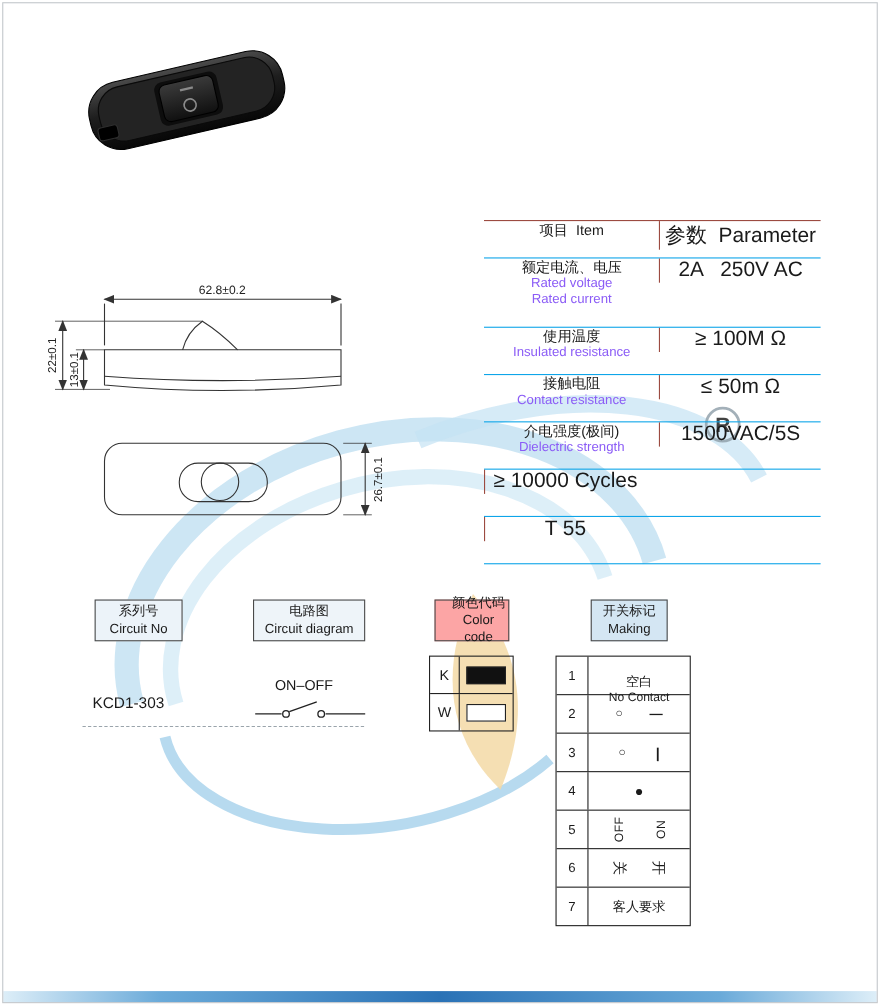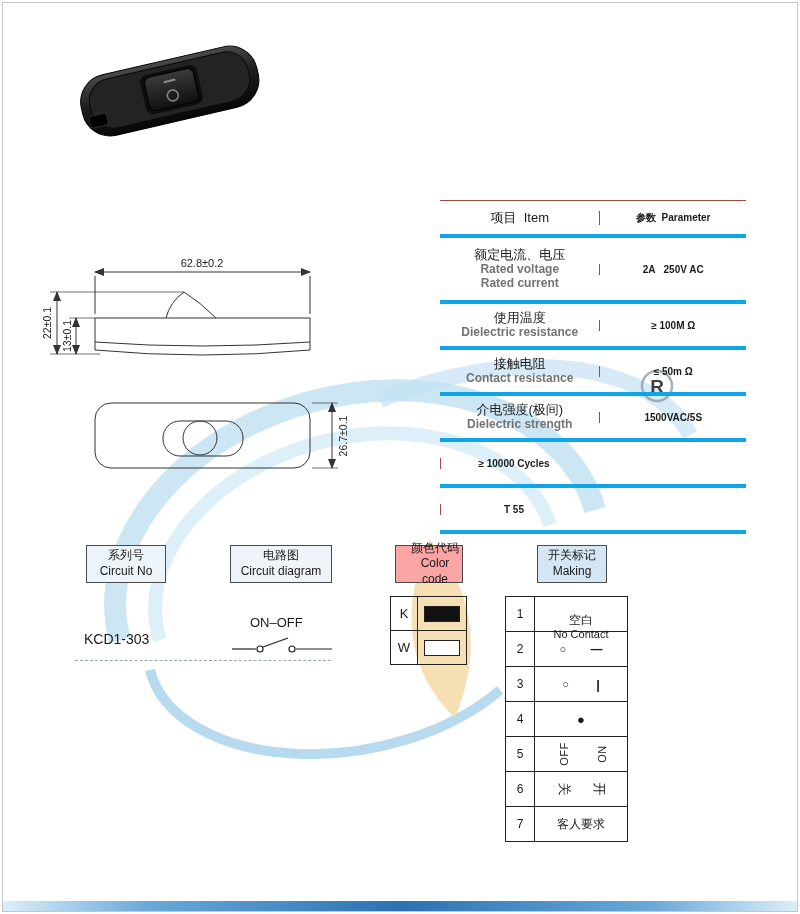--- a/index.html
+++ b/index.html
@@ -8,28 +8,28 @@
     background:#ffffff;font-family:"Liberation Sans",sans-serif;color:#1a1a1a;
   }
   .page-border{position:absolute;inset:2px;border:1px solid #c3c7cb;pointer-events:none;z-index:5;}
   .bottom-bar{position:absolute;left:3px;right:3px;bottom:3px;height:10px;z-index:4;
     background:linear-gradient(to right,#ddeef8,#6aaad9 18%,#2a72b6 50%,#6aaad9 82%,#ddeef8);}
   .wm{position:absolute;left:30px;top:340px;z-index:0;}
   .photo{position:absolute;left:55px;top:12px;z-index:1;}
   .drawings{position:absolute;left:20px;top:250px;z-index:1;}
   
   .spec{position:absolute;left:440px;top:200px;width:306px;z-index:1;border-top:1px solid #9c4b41;}
-  .spec-row{display:flex;border-bottom:4px solid #0ea5e9;align-items:center;}
+  .spec-row{display:flex;border-bottom:1px solid #0ea5e9;align-items:flex-start;}
   .spec-item{width:160px;display:flex;flex-direction:column;justify-content:center;align-items:center;text-align:center;}
-  .spec-param{width:146px;border-left:1px solid #9c4b41;display:flex;justify-content:center;align-items:center;font-size:10px;white-space:pre;font-weight:bold;}
+  .spec-param{width:146px;border-left:1px solid #9c4b41;display:flex;justify-content:center;align-items:center;font-size:19px;white-space:pre;}
   .spec-head{height:33px;font-size:13px;}
   .spec-head .spec-item,.spec-head .spec-param{white-space:pre;}
   .h62{height:62px}.h42{height:42px}
   .cn{font-size:13px;line-height:1.25;}
-  .en{font-size:12px;line-height:1.15;color:#737373;font-weight:bold;}
+  .en{font-size:12px;line-height:1.15;color:#8b5cf6;}
   
   .hdr-box{position:absolute;top:545px;height:38px;border:1px solid #4a4a4a;display:flex;flex-direction:column;
     justify-content:center;align-items:center;font-size:12px;line-height:1.3;z-index:1;box-sizing:border-box;text-align:center;}
   .bx-series{left:86px;width:80px;background:#ecf3f9;}
   .bx-circuit{left:230px;width:102px;background:#eef4f9;}
   .bx-color{left:395px;width:68px;background:#fca5a5;padding-left:12px;}
   .bx-making{left:537px;width:70px;background:#d4e6f3;}
   .series-val{position:absolute;left:84px;top:631px;font-size:14px;z-index:1;}
   .circuit-label{position:absolute;left:250px;top:615px;font-size:13px;z-index:1;}
   .circuit-sym{position:absolute;left:230px;top:633px;z-index:1;}
@@ -106,21 +106,21 @@
     <div class="spec-item">
       <div class="cn">额定电流、电压</div>
       <div class="en">Rated voltage</div>
       <div class="en">Rated current</div>
     </div>
     <div class="spec-param">2A   250V AC</div>
   </div>
   <div class="spec-row h42">
     <div class="spec-item">
       <div class="cn">使用温度</div>
-      <div class="en">Dielectric resistance</div>
+      <div class="en">Insulated resistance</div>
     </div>
     <div class="spec-param">≥ 100M Ω</div>
   </div>
   <div class="spec-row h42">
     <div class="spec-item">
       <div class="cn">接触电阻</div>
       <div class="en">Contact resistance</div>
     </div>
     <div class="spec-param">≤ 50m Ω</div>
   </div>

